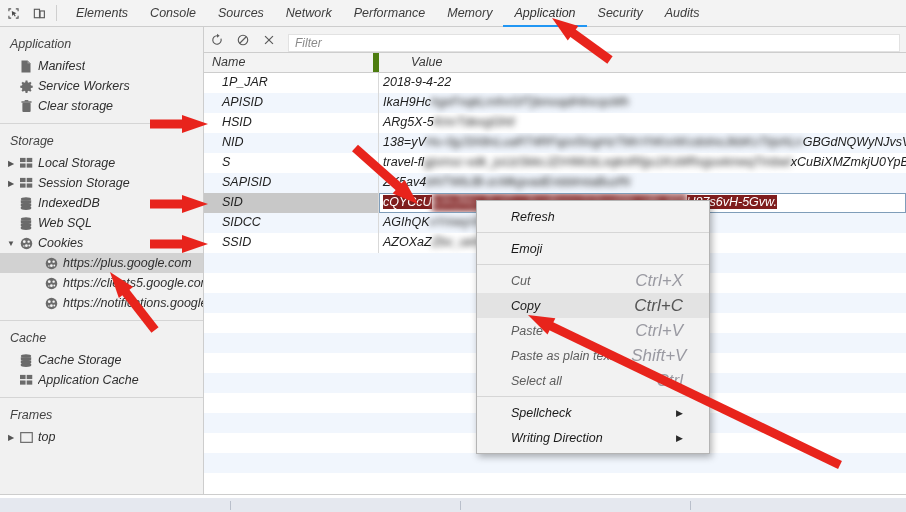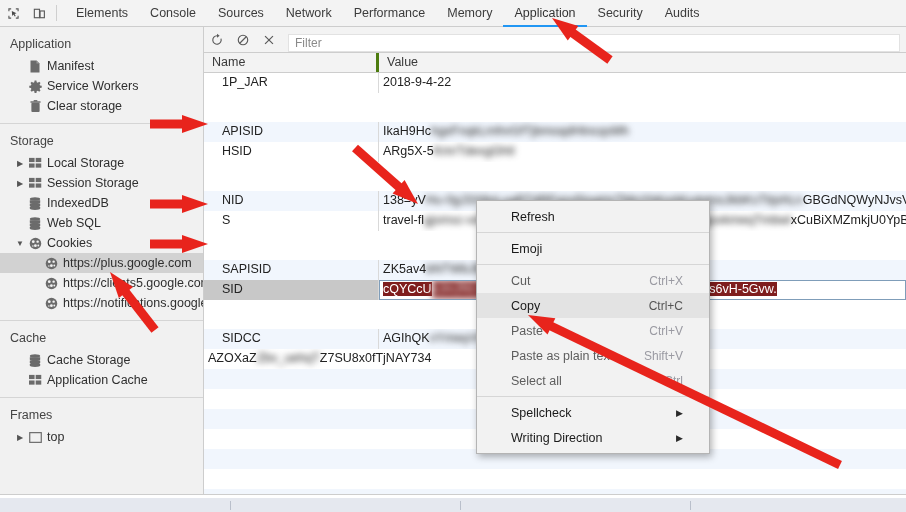--- a/index.html
+++ b/index.html
@@ -2,21 +2,21 @@
 <html style="--accent: #2196f3;"><head>
 <meta charset="utf-8">
 <style>
   html,body{margin:0;padding:0;}
   body{
     width:906px;height:512px;overflow:hidden;
     font-family:"Liberation Sans","DejaVu Sans",sans-serif;
     font-size:12px;color:#303030;background:#ffffff;
     -webkit-font-smoothing:antialiased;
   }
-  .app{position:relative;width:906px;height:440px;}
+  .app{position:relative;width:906px;height:440px;font-style:italic;}
 
   
   .tabbar{
     position:absolute;left:0;top:0;width:906px;height:27px;
     background:#f3f3f3;border-bottom:1px solid #cdcdcd;
     display:flex;align-items:center;box-sizing:border-box;
   }
   .tool-ico{
     width:26px;height:26px;display:flex;align-items:center;justify-content:center;
   }
@@ -40,21 +40,21 @@
     box-sizing:border-box;overflow:hidden;
   }
   .side-section{padding-top:6px;}
   .side-title{
     padding:4px 0 5px 10px;font-size:12.5px;color:#444;
   }
   .side-item{
     display:flex;align-items:center;height:20px;padding-left:16px;
     font-size:12.5px;color:#2f2f2f;white-space:nowrap;cursor:default;
   }
-  .side-item.indent1{padding-left:14px;text-align:center;}
+  .side-item.indent1{padding-left:5px;text-align:center;}
   .side-item.indent2{padding-left:30px;}
   .side-item.selected{background:#d2d2d2;}
   .twisty{
     width:12px;flex:0 0 12px;display:flex;align-items:center;justify-content:center;
     font-size:8px;color:#555;
   }
   .sico{width:18px;flex:0 0 18px;display:flex;align-items:center;justify-content:center;margin-right:3px;}
   .sico svg{display:block;}
   .side-label{overflow:hidden;text-overflow:clip;}
   .side-div{height:1px;background:#d5d5d5;margin:7px 0 0 0;}
@@ -80,24 +80,24 @@
 
   
   .grid{position:absolute;left:0;top:26px;width:702px;height:441px;overflow:hidden;}
   .ghead{
     display:flex;height:20px;background:#f3f3f3;border-bottom:1px solid #cdcdcd;
     box-sizing:border-box;
   }
   .ghead .gh{
     font-size:12.5px;color:#3a3a3a;line-height:19px;padding-left:8px;box-sizing:border-box;
   }
-  .gh.name{width:175px;border-right:3px solid #4d7c0f;}
-  .gh.value{flex:1;}
+  .gh.name{width:175px;border-right:6px solid #4d7c0f;}
+  .gh.value{flex:1;margin-left:24px;}
   .grow{display:flex;height:20px;box-sizing:border-box;position:relative;}
-  .grow.odd{background:#f1f6fd;margin-top:29px;}
+  .grow.odd{background:#f1f6fd;}
   .grow.even{background:#ffffff;}
   .grow.selected{background:#c8c8c8;}
   .cell-name{
     width:175px;border-right:1px solid #d9d9d9;box-sizing:border-box;
     padding-left:18px;font-size:12.5px;line-height:19px;color:#222;white-space:nowrap;overflow:hidden;
   }
   .cell-value{
     flex:1;box-sizing:border-box;padding-left:4px;font-size:12.5px;line-height:19px;
     color:#222;white-space:nowrap;overflow:hidden;position:relative;
   }
@@ -122,21 +122,21 @@
     padding:3px 0;box-sizing:border-box;z-index:40;
   }
   .ctxitem{
     display:flex;align-items:center;height:25px;padding:0 26px 0 34px;
     font-size:12.5px;color:#1a1a1a;white-space:nowrap;cursor:default;position:relative;
   }
   .ctxitem.disabled{color:#5d5d5d;}
   .ctxitem.disabled .accel{color:#9a9aa2;}
   .ctxitem.hl{background:#e3e3e3;}
   .ctxitem .lbl{flex:1;}
-  .ctxitem .accel{color:#555;font-size:12px;padding-left:18px;}
+  .ctxitem .accel{color:#555;font-size:17px;padding-left:18px;}
   .ctxitem .arrow{font-size:9px;color:#2a2a2a;}
   .ctxsep{height:1px;background:#d6d6d6;margin:3px 0;}
 
   
   .bottombar{
     position:absolute;left:0;top:494px;width:906px;height:4px;background:#ffffff;
     border-top:1px solid #cdcdcd;box-sizing:border-box;
   }
   .taskbar{
     position:absolute;left:0;top:498px;width:906px;height:14px;background:#e5e8ef;
@@ -436,20 +436,21 @@
             <div class="cell-name">SID</div>
             <div class="cell-value">
               <div class="edit-cell"><span class="sel-text">cQYCcU</span><span class="sel-text blur">kJmJNU-ZLVQ-LRcnBnmnSi3nq49N-HBL9Pb</span><span class="sel-text">U87s6vH-5Gvw.</span></div>
             </div>
           </div>
           <div class="grow odd">
             <div class="cell-name">SIDCC</div>
             <div class="cell-value"><span>AGIhQK</span><span class="blur">vYmwyVhmTtY</span><span></span></div>
           </div>
           <div class="grow even">
+            <div class="cell-name">SSID</div>
             <div class="cell-value"><span>AZOXaZ</span><span class="blur">Zbv_uehqT</span><span>Z7SU8x0fTjNAY734</span></div>
           </div>
           <div class="filler odd"></div>
           <div class="filler even"></div>
           <div class="filler odd"></div>
           <div class="filler even"></div>
           <div class="filler odd"></div>
           <div class="filler even"></div>
           <div class="filler odd"></div>
           <div class="filler even"></div>

